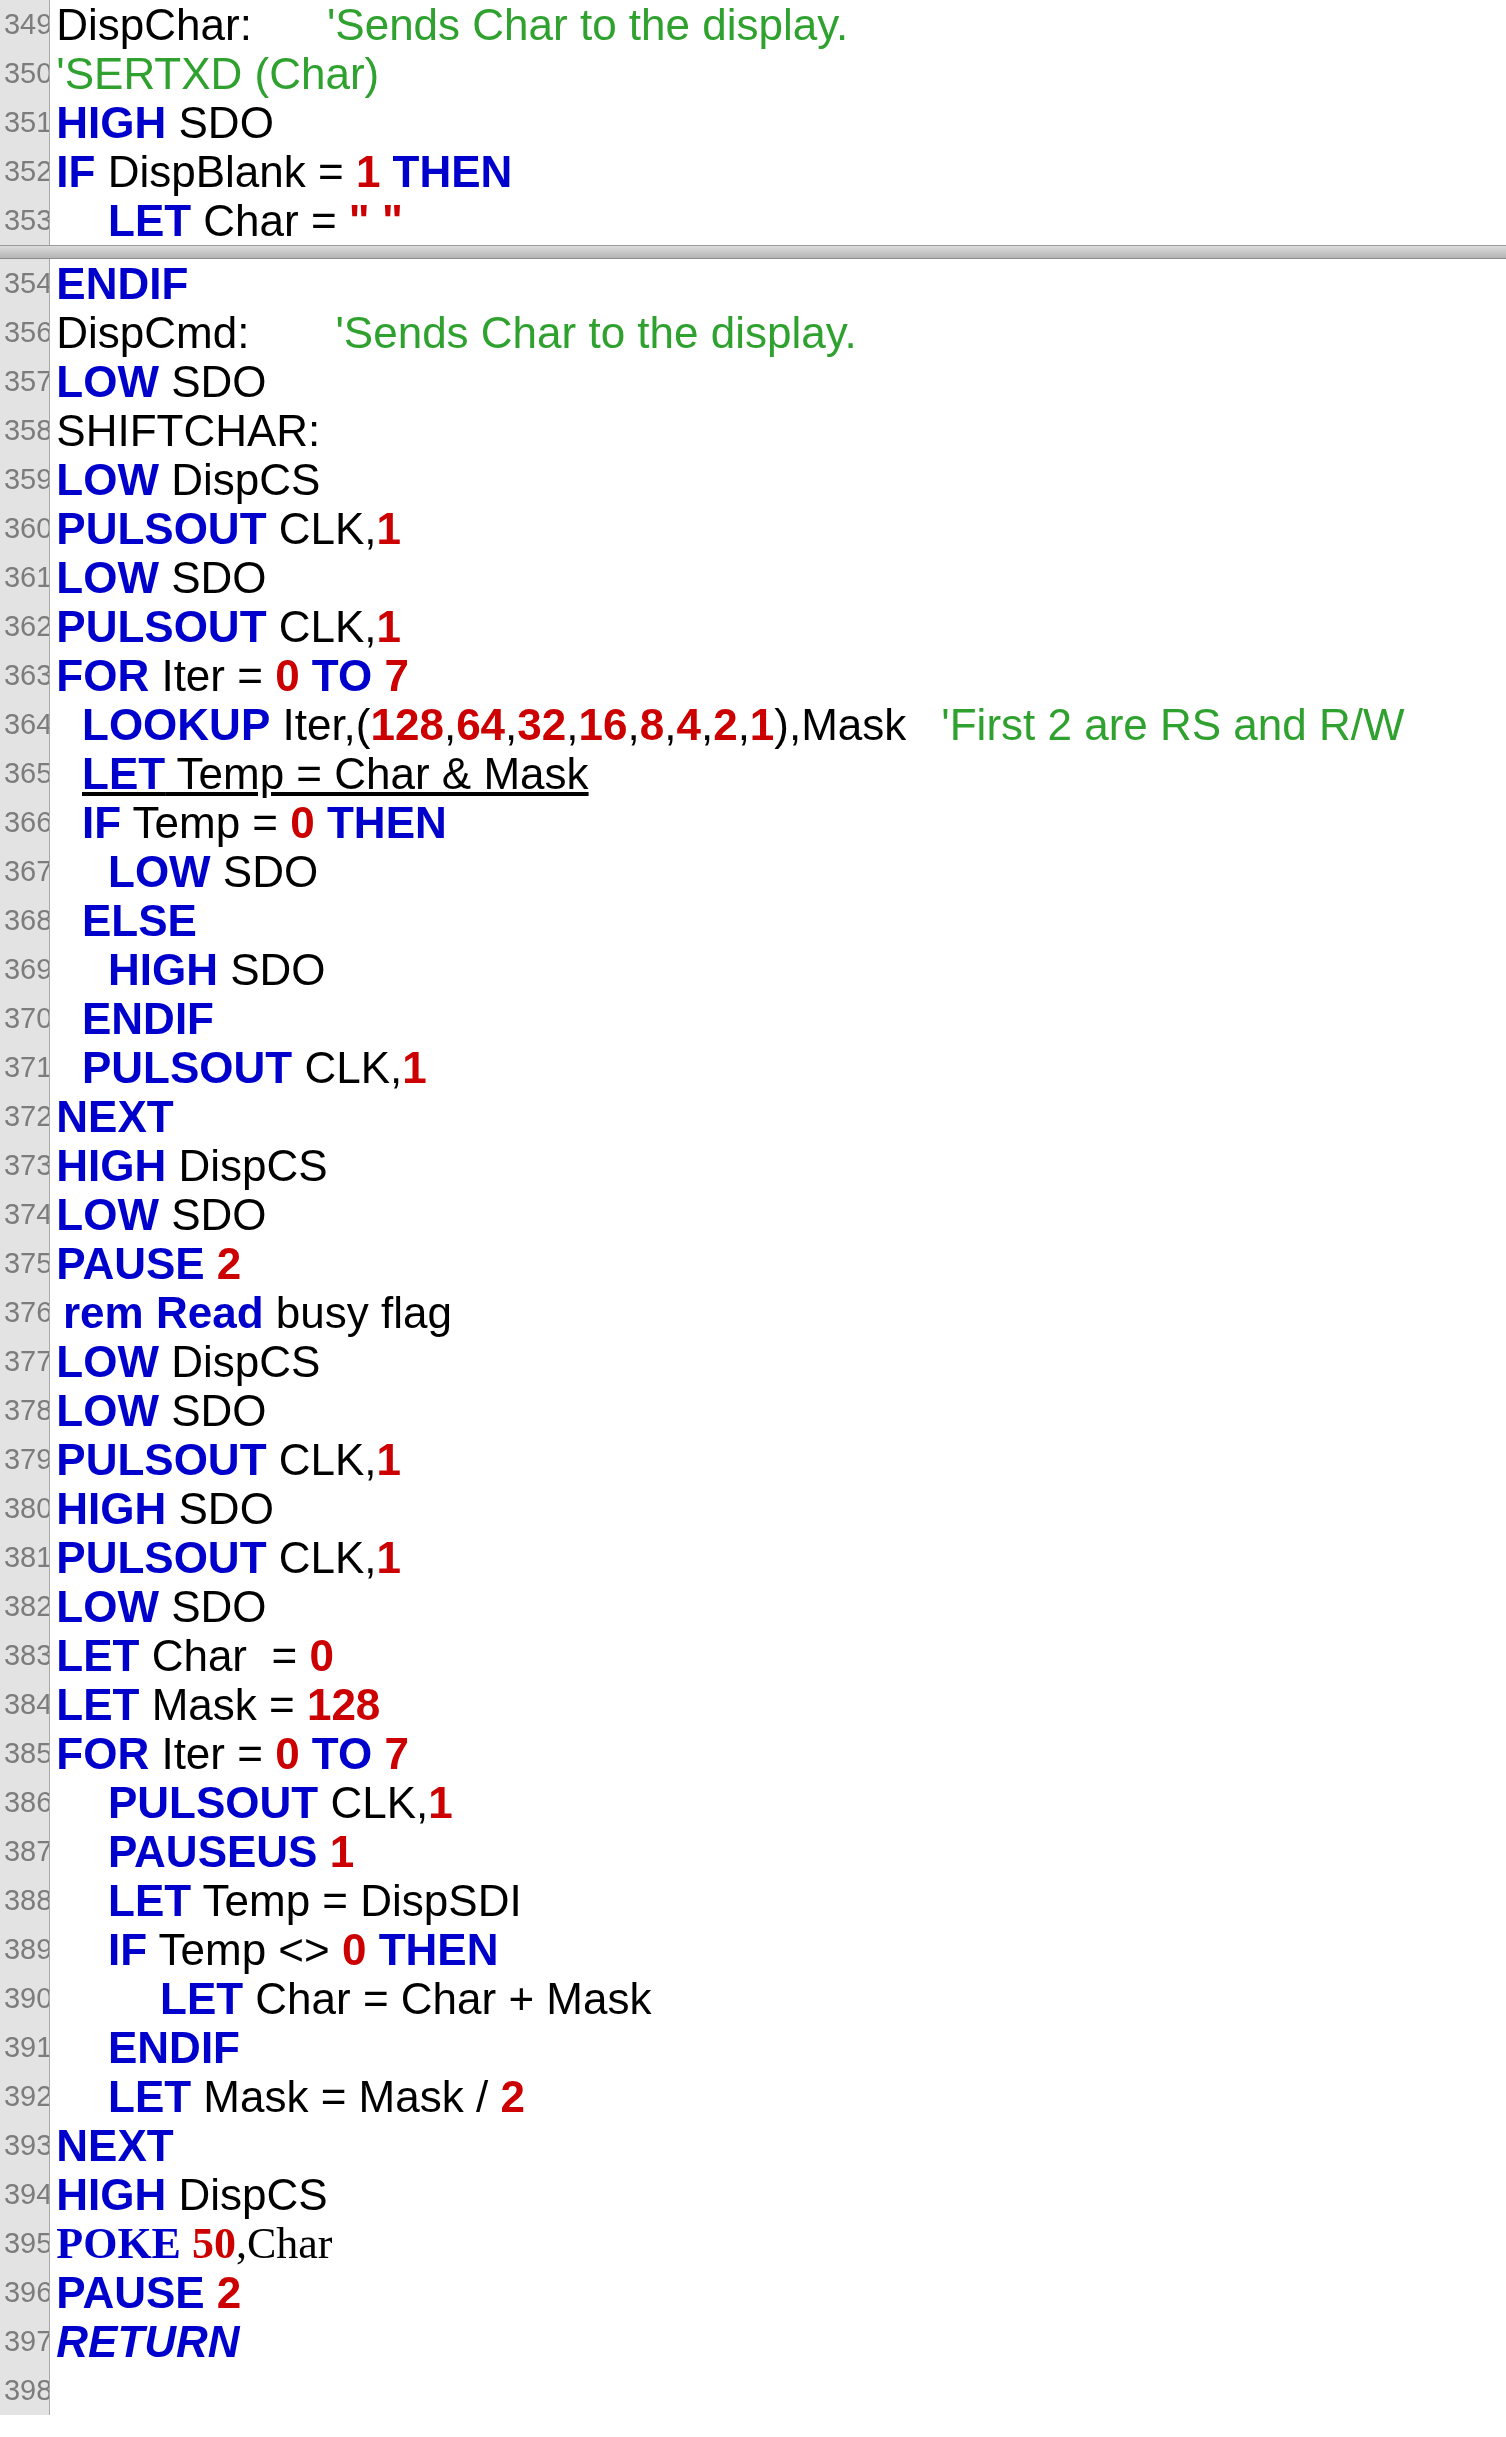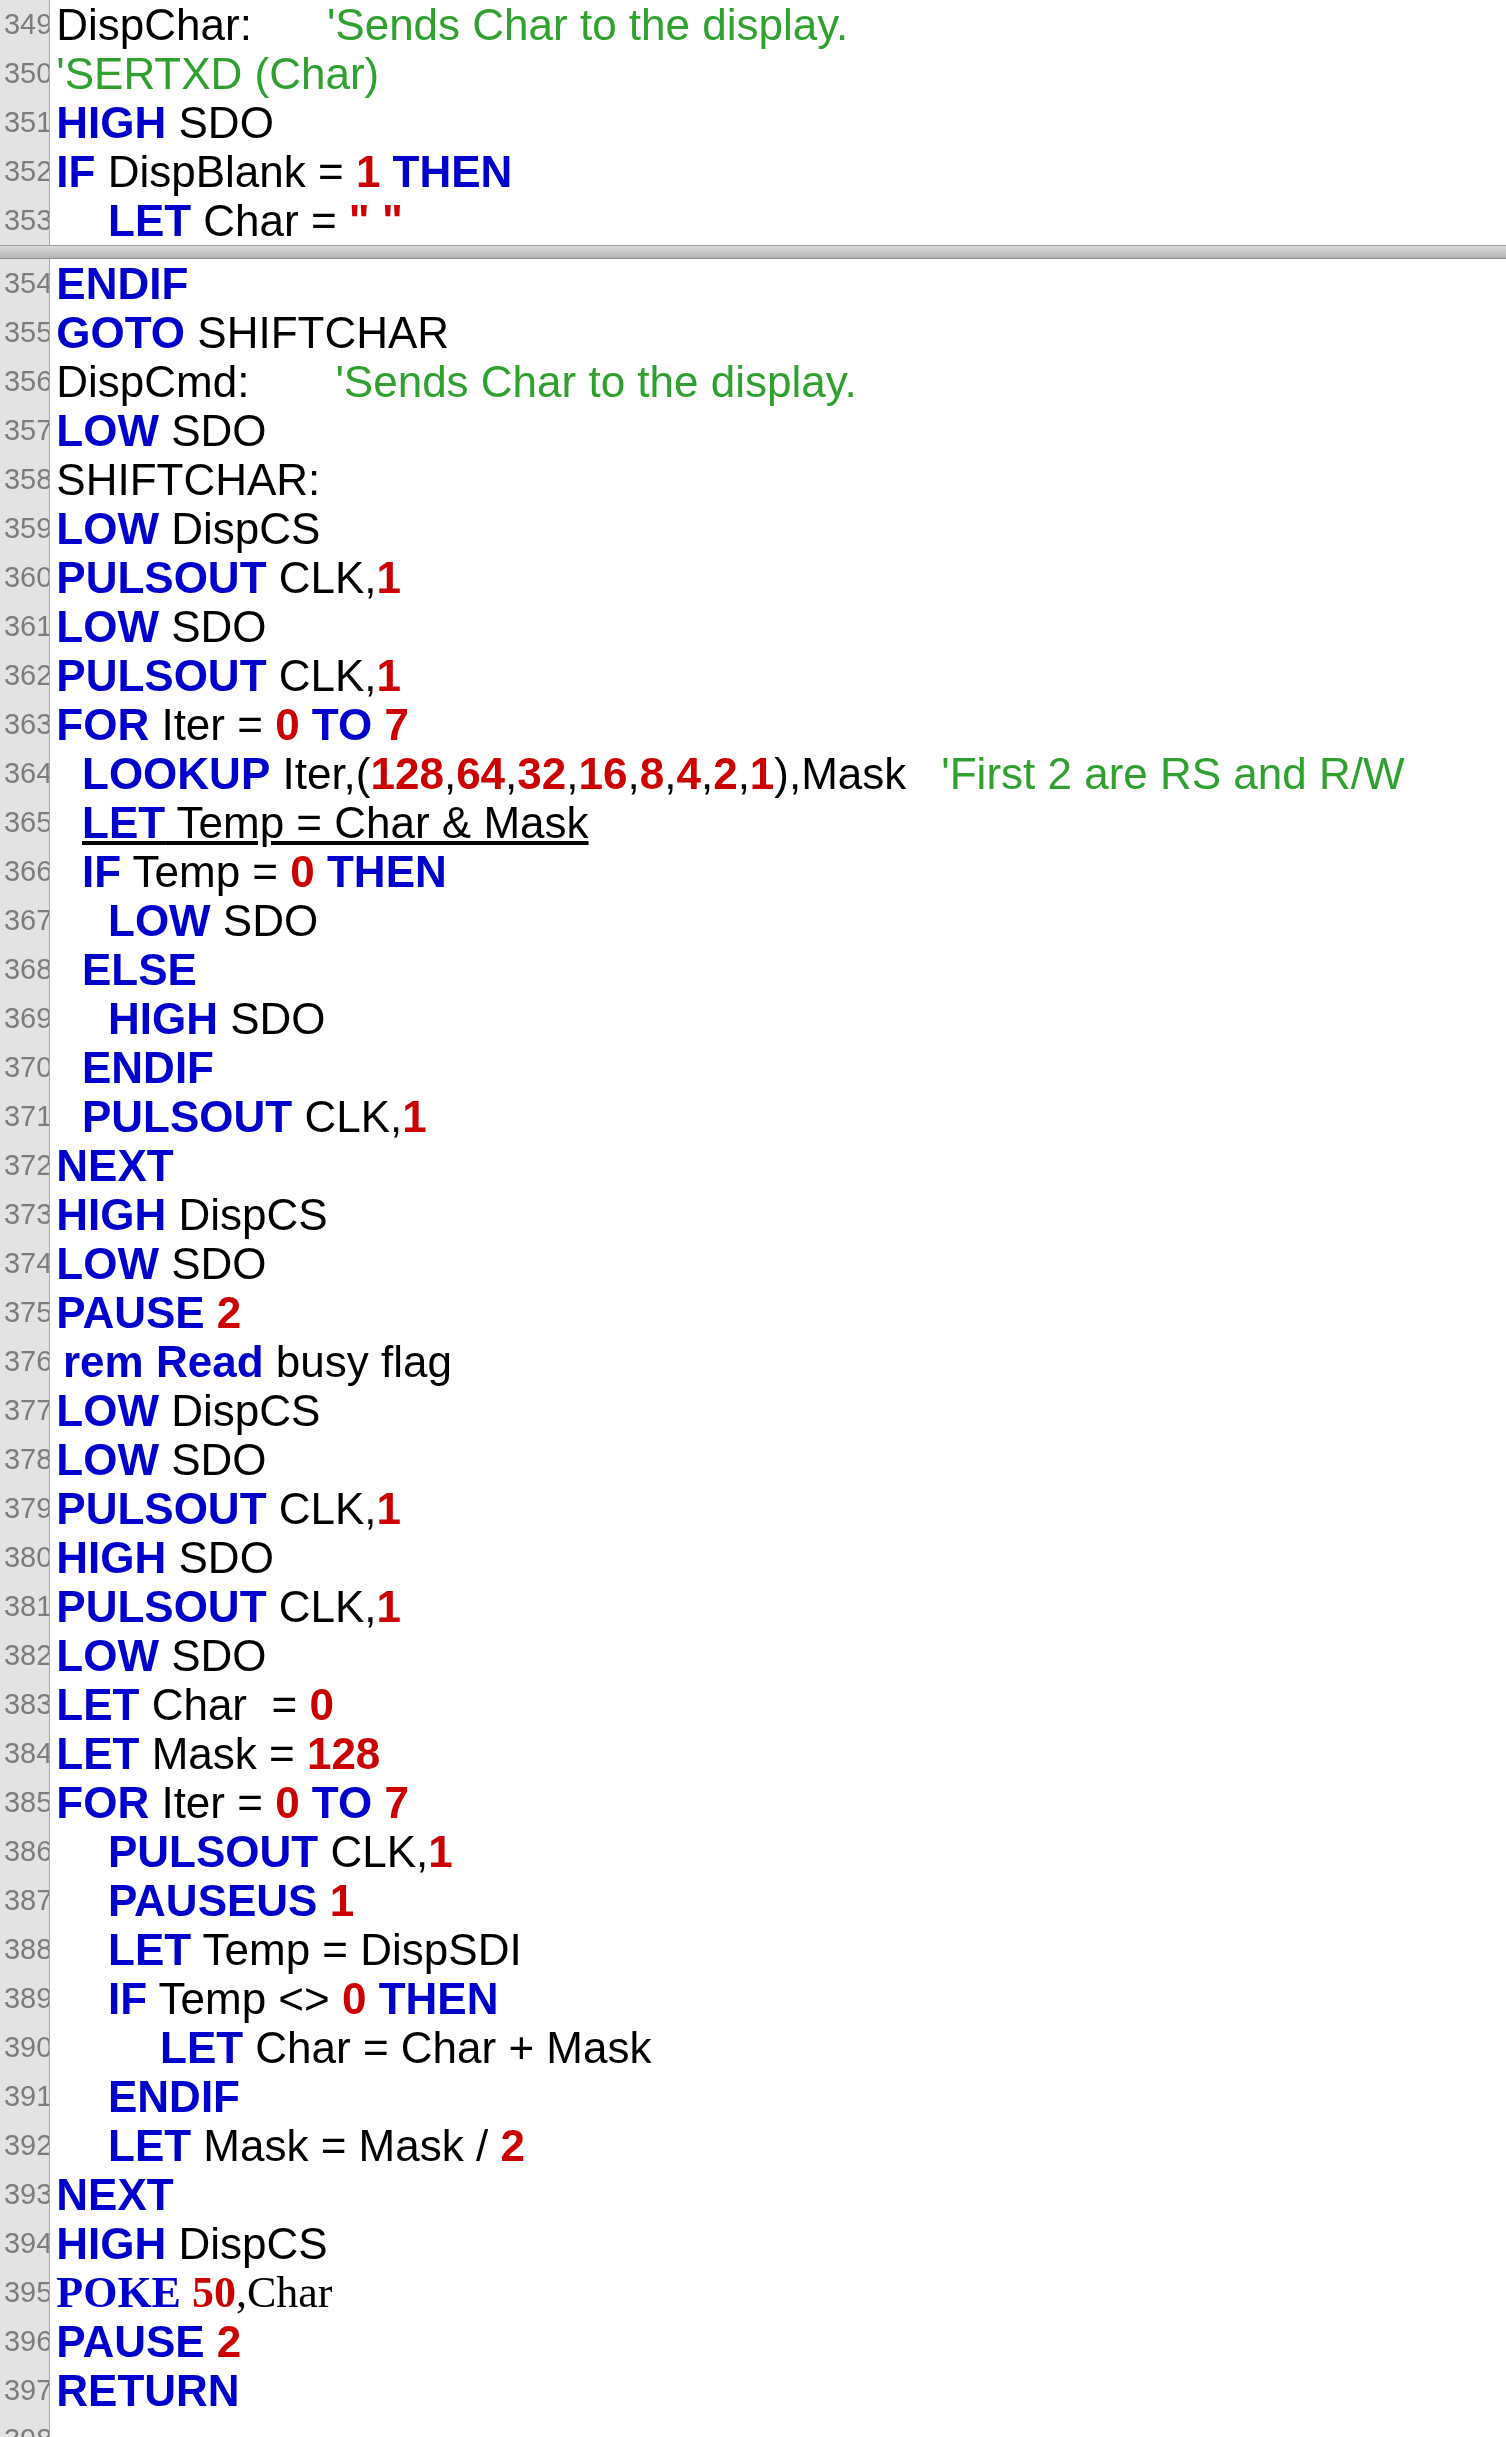--- a/index.html
+++ b/index.html
@@ -55,24 +55,20 @@
       <div class="row">
         <div class="gutter">353</div>
         <div class="code" style="padding-left: 58px;"><span class="tok-kw">LET</span><span class="tok-txt"> Char = </span><span class="tok-str">" "</span></div>
       </div>
       <div class="divider"></div>
       <div class="row">
         <div class="gutter">354</div>
         <div class="code" style="padding-left: 6.3px;"><span class="tok-kw">ENDIF</span></div>
       </div>
       <div class="row">
-        <div class="gutter">355</div>
-        <div class="code" style="padding-left: 6.3px;"><span class="tok-kw">GOTO</span><span class="tok-txt"> SHIFTCHAR</span></div>
-      </div>
-      <div class="row">
         <div class="gutter">356</div>
         <div class="code" style="padding-left: 6.3px;"><span class="tok-txt">DispCmd:</span><span class="sp" style="width: 86px;"></span><span class="tok-cmt">'Sends Char to the display.</span></div>
       </div>
       <div class="row">
         <div class="gutter">357</div>
         <div class="code" style="padding-left: 6.3px;"><span class="tok-kw">LOW</span><span class="tok-txt"> SDO</span></div>
       </div>
       <div class="row">
         <div class="gutter">358</div>
         <div class="code" style="padding-left: 6.3px;"><span class="tok-txt">SHIFTCHAR:</span></div>
@@ -224,21 +220,21 @@
       <div class="row">
         <div class="gutter">395</div>
         <div class="code" style="padding-left: 6.3px; font-family: Liberation Serif, serif;"><span class="tok-kw">POKE </span><span class="tok-num">50</span><span class="tok-txt">,Char</span></div>
       </div>
       <div class="row">
         <div class="gutter">396</div>
         <div class="code" style="padding-left: 6.3px;"><span class="tok-kw">PAUSE </span><span class="tok-num">2</span></div>
       </div>
       <div class="row">
         <div class="gutter">397</div>
-        <div class="code" style="padding-left: 6.3px;"><span class="tok-kw">RETURN</span></div>
+        <div class="code" style="padding-left: 6.3px; font-style: italic;"><span class="tok-kw">RETURN</span></div>
       </div>
       <div class="row">
         <div class="gutter">398</div>
         <div class="code" style="padding-left: 6.3px;"></div>
       </div>
     </div>
 </div>
 
 
 </body></html>

